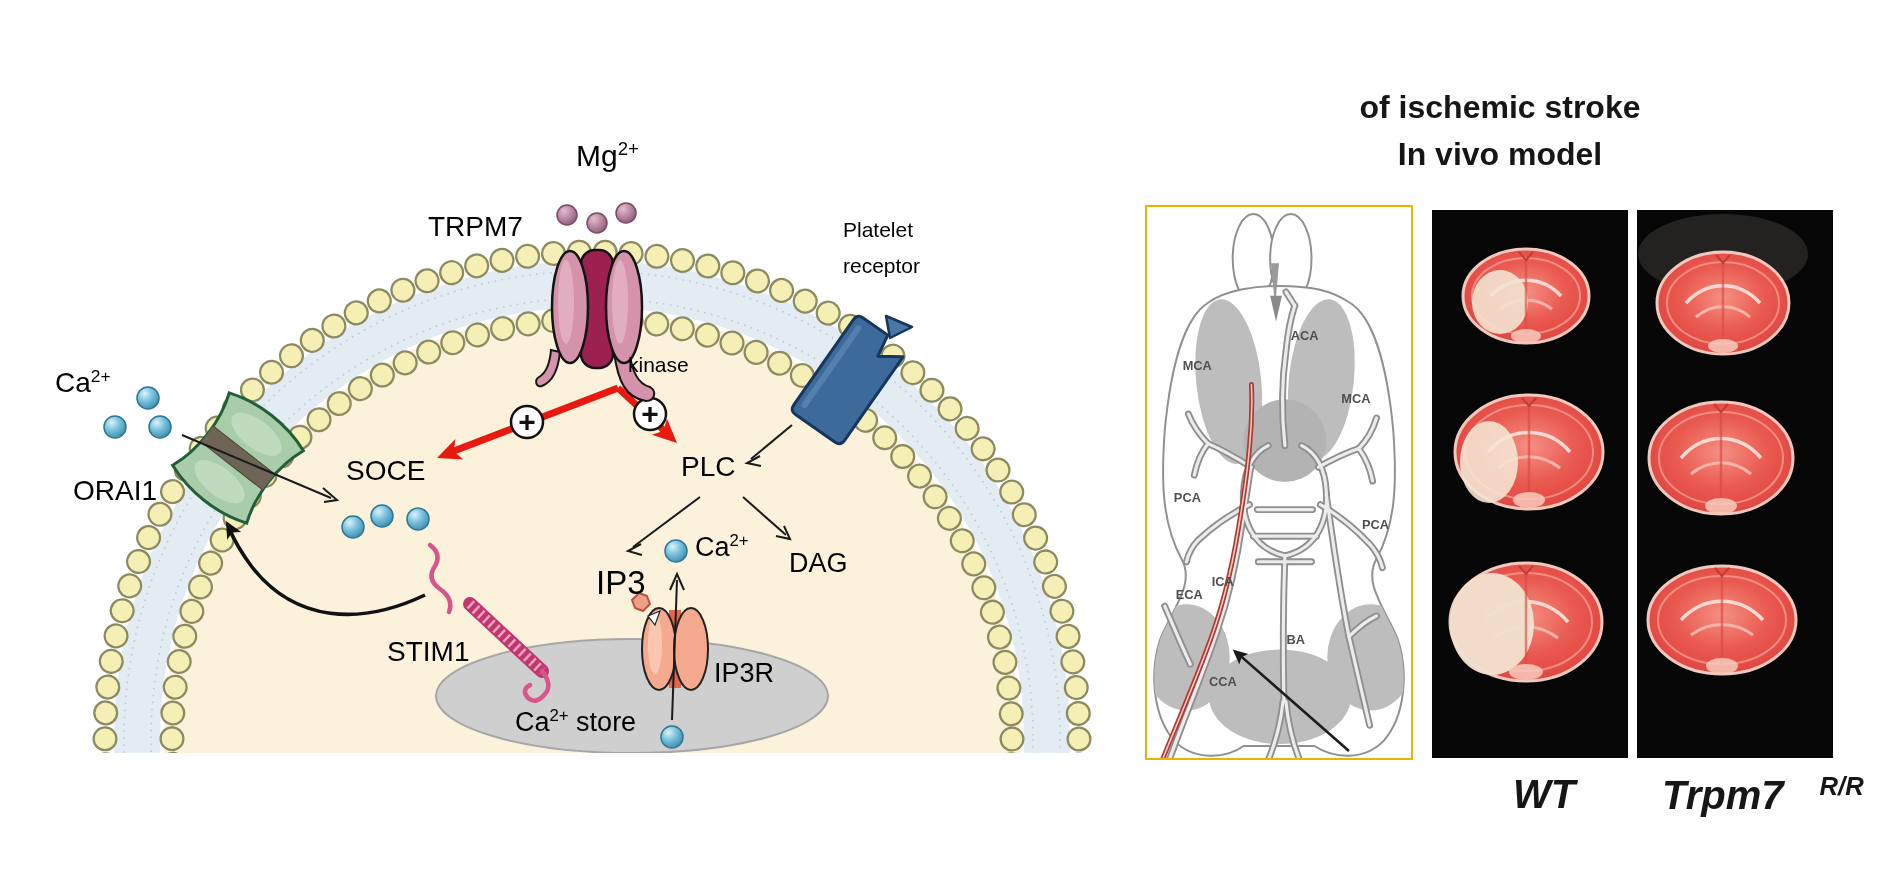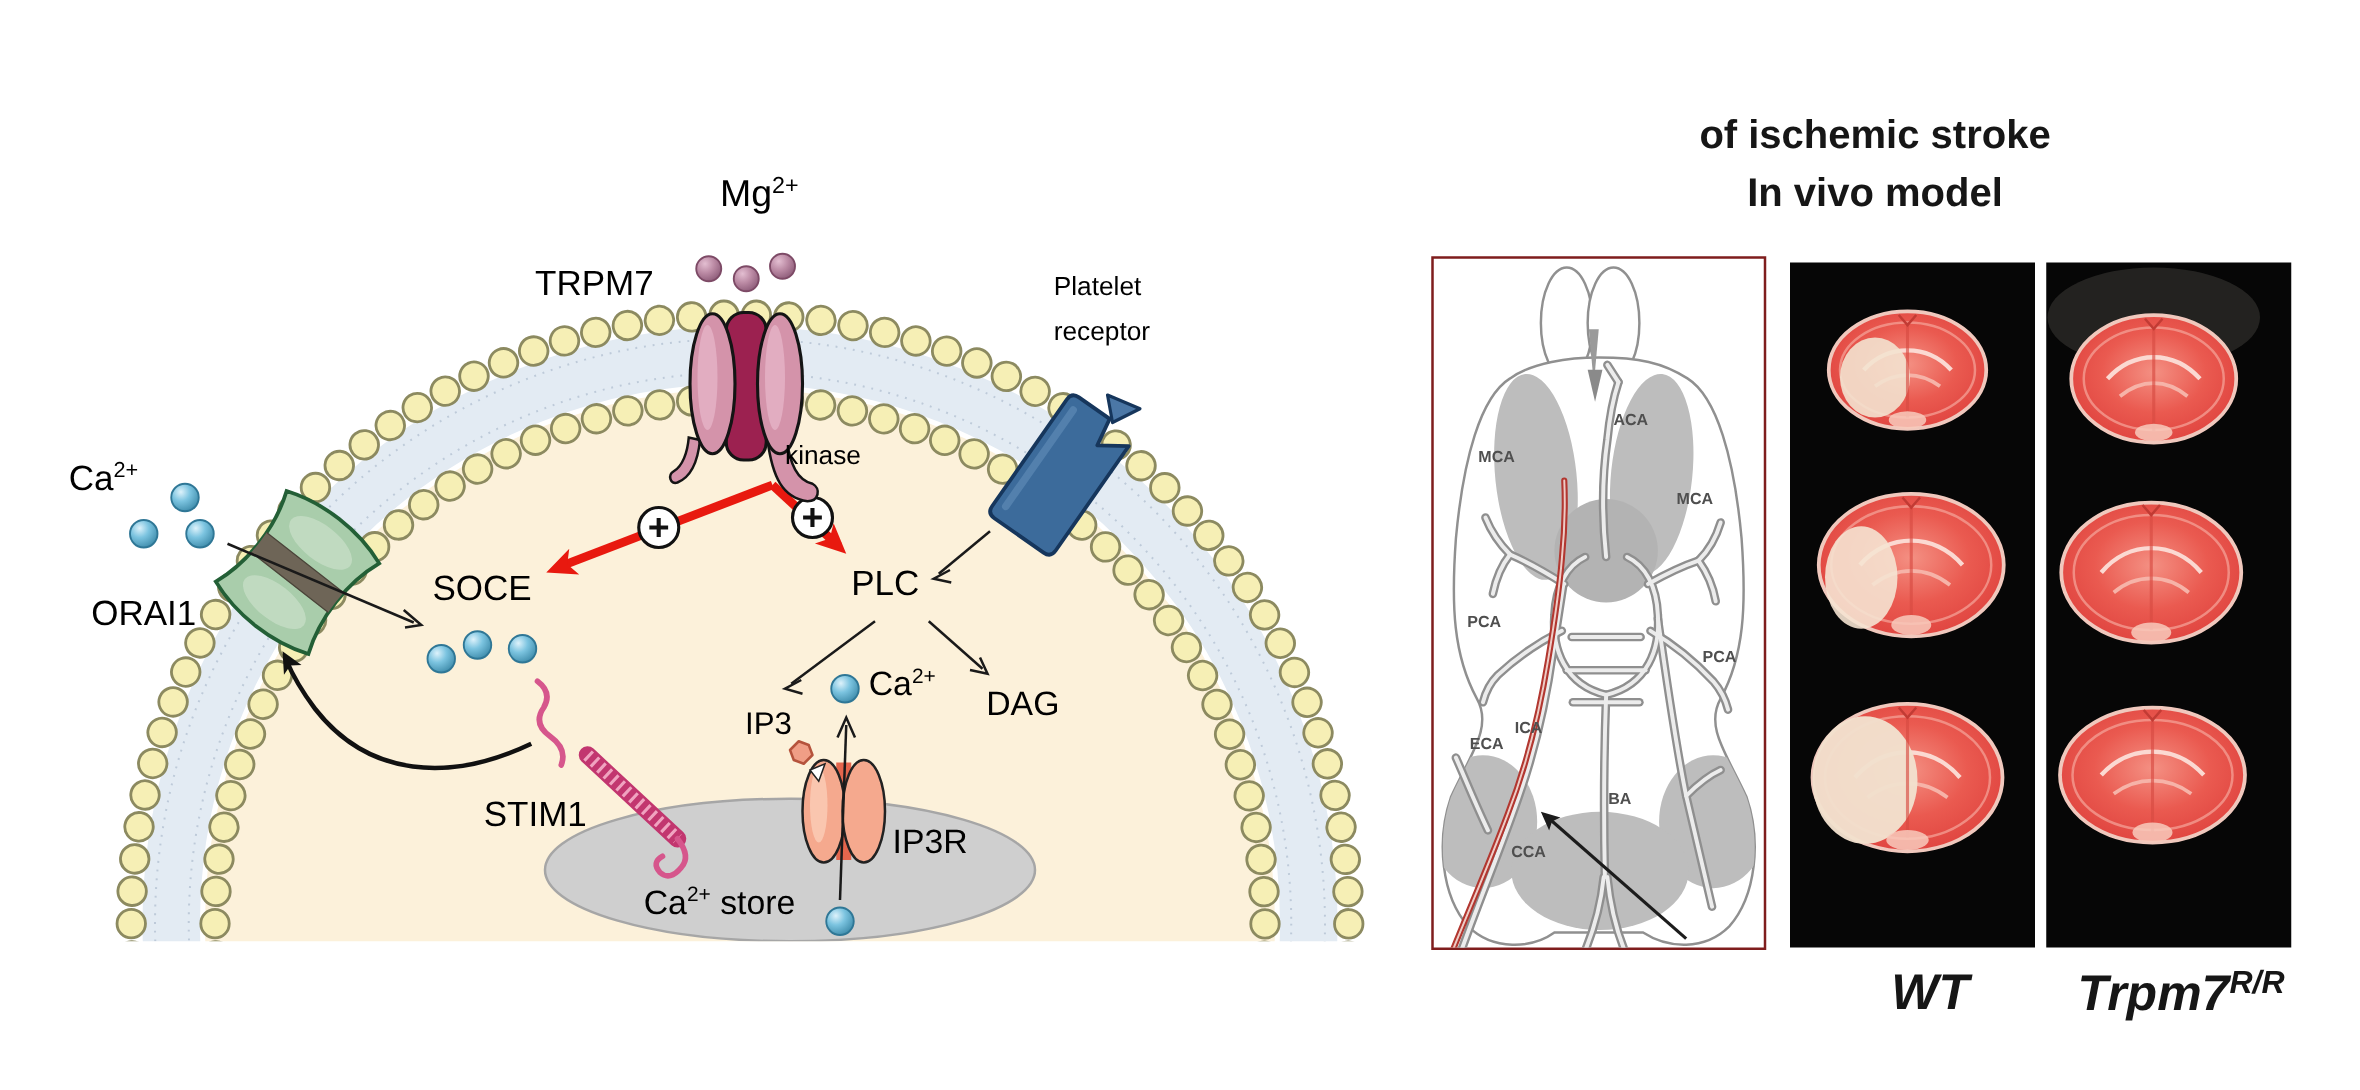--- a/index.html
+++ b/index.html
@@ -6,26 +6,26 @@
   body{width:1888px;height:872px;position:relative;overflow:hidden;
        font-family:"Liberation Sans",sans-serif;color:#161616;}
   #stage{position:absolute;inset:0;}
   svg{display:block;}
   .abs{position:absolute;}
   .lbl{position:absolute;white-space:nowrap;font-size:28px;line-height:1.05;color:#000000;}
   .lbl sup{font-size:62%;vertical-align:super;line-height:0;}
   #title{position:absolute;left:1330px;top:84px;width:340px;text-align:center;
          font-size:32px;font-weight:700;line-height:47px;}
   #vasc-box{position:absolute;left:1145px;top:205px;width:264px;height:551px;
-            background:#ffffff;border:2px solid #7f1d1d;}
+            background:#ffffff;border:2px solid #eab308;}
   .brain-panel{position:absolute;top:210px;width:196px;height:548px;background:#060606;}
   #panel-wt{left:1432px;}
   #panel-mut{left:1637px;}
   .geno{position:absolute;top:772px;font-size:40px;font-weight:700;font-style:italic;white-space:nowrap;}
-  .geno sup{font-size:64%;vertical-align:super;}
+  .geno sup{font-size:64%;vertical-align:super;margin-left:36px;}
   #geno-wt{left:1513px;}
   #geno-mut{left:1662px;}
 </style>
 </head>
 <body>
 
 <div id="stage">
 
   <svg class="abs" style="left:0;top:0" width="1160" height="753" viewBox="0 0 1160 753">
     <defs>
@@ -173,21 +173,21 @@
   <div class="lbl" style="left:428px;top:212px"><span>TRPM7</span></div>
   <div class="lbl" style="left:843px;top:212px;font-size:21px;line-height:36px">
     <div>Platelet</div>
     <div>receptor</div>
   </div>
   <div class="lbl" style="left:55px;top:368px"><span>Ca</span><sup>2+</sup></div>
   <div class="lbl" style="left:73px;top:476px"><span>ORAI1</span></div>
   <div class="lbl" style="left:346px;top:456px"><span>SOCE</span></div>
   <div class="lbl" style="left:628px;top:354px;font-size:21px"><span>kinase</span></div>
   <div class="lbl" style="left:681px;top:452px"><span>PLC</span></div>
-  <div class="lbl" style="left:596px;top:566px;font-size:25px"><span>IP3</span></div>
+  <div class="lbl" style="left:596px;top:566px;font-size:33px"><span>IP3</span></div>
   <div class="lbl" style="left:695px;top:533px;font-size:27px"><span>Ca</span><sup>2+</sup></div>
   <div class="lbl" style="left:789px;top:549px;font-size:27px"><span>DAG</span></div>
   <div class="lbl" style="left:387px;top:637px"><span>STIM1</span></div>
   <div class="lbl" style="left:714px;top:659px;font-size:27px"><span>IP3R</span></div>
   <div class="lbl" style="left:515px;top:708px;font-size:27px"><span>Ca</span><sup>2+</sup><span> store</span></div>
 
   <div id="title">
     <div>of ischemic stroke</div>
     <div>In vivo model</div>
   </div>

